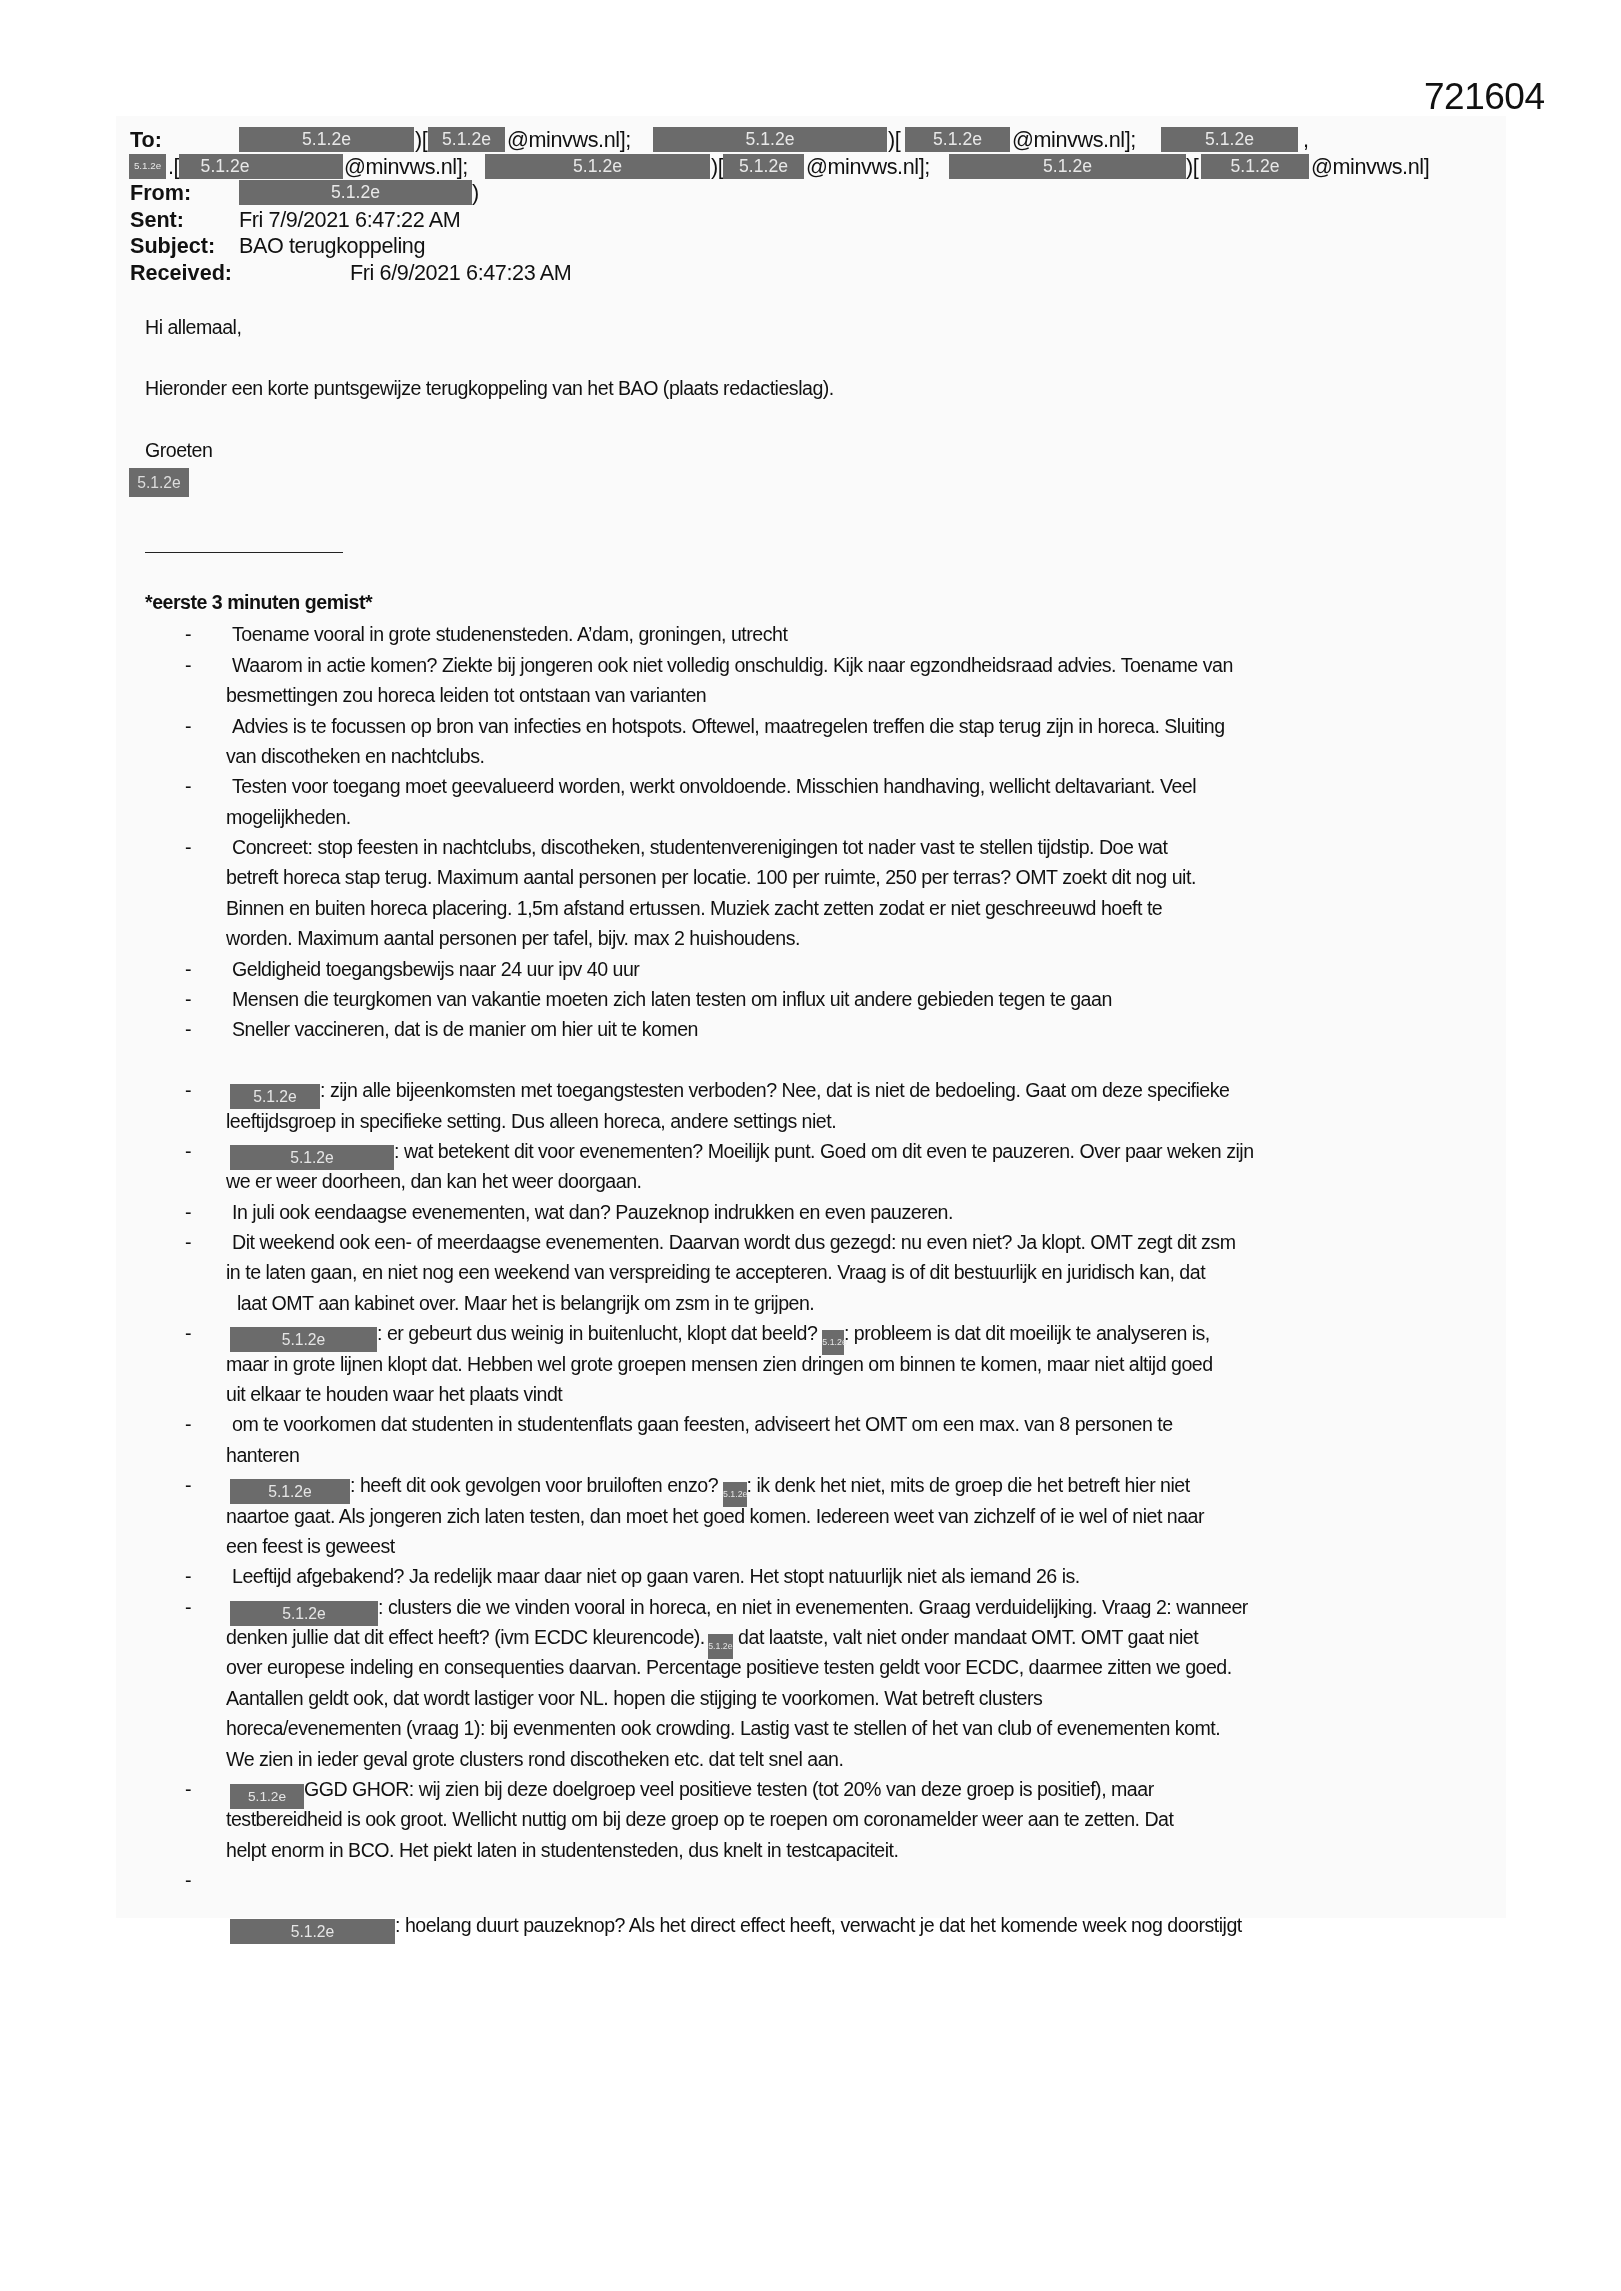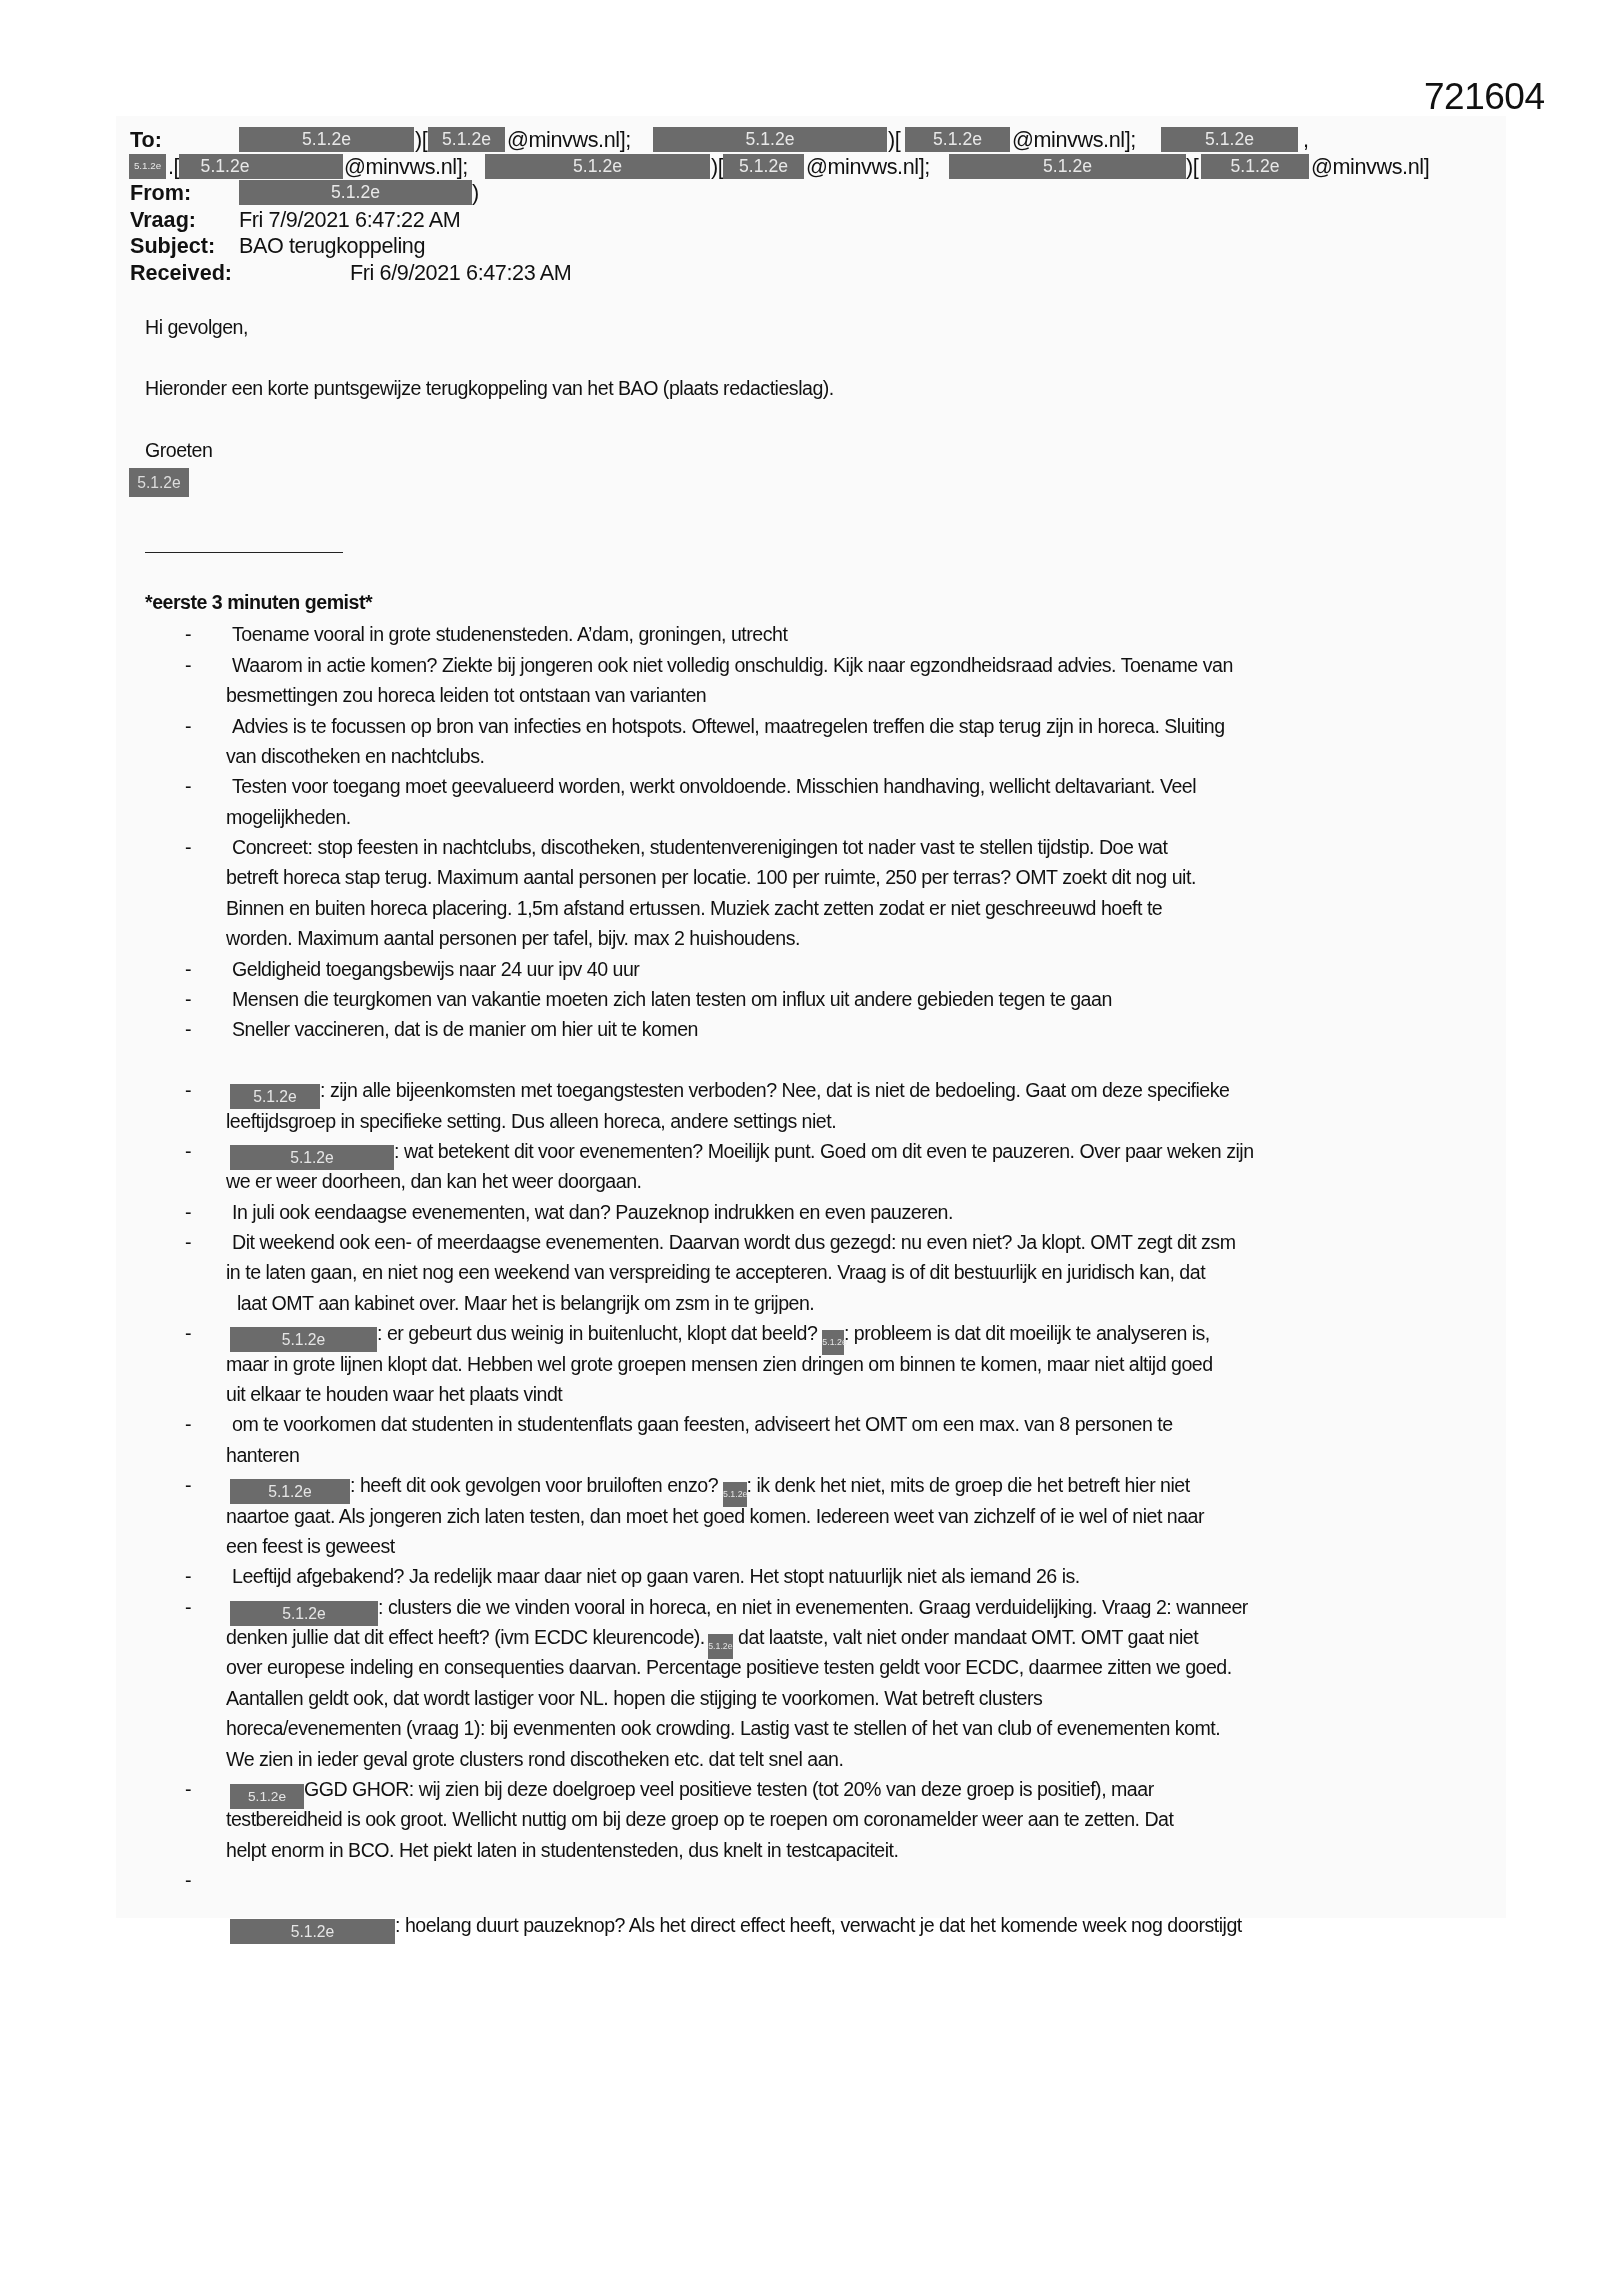--- a/index.html
+++ b/index.html
@@ -48,32 +48,32 @@
   <span class="tx" style="left:806px;top:154px">@minvws.nl];</span>
   <span class="r" style="left:949px;top:154px;width:237px">5.1.2e</span>
   <span class="tx" style="left:1186px;top:154px">)[</span>
   <span class="r" style="left:1201px;top:154px;width:108px">5.1.2e</span>
   <span class="tx" style="left:1311px;top:154px">@minvws.nl]</span>
 
   <span class="lbl" style="top:180px">From:</span>
   <span class="r" style="left:239px;top:180px;width:233px">5.1.2e</span>
   <span class="tx" style="left:472px;top:180px">)</span>
 
-  <span class="lbl" style="top:207px">Vraag:</span>
+  <span class="lbl" style="top:207px">Sent:</span>
   <span class="tx" style="left:239px;top:207px">Fri 7/9/2021 6:47:22 AM</span>
 
   <span class="lbl" style="top:233px">Subject:</span>
   <span class="tx" style="left:239px;top:233px">BAO terugkoppeling</span>
 
   <span class="lbl" style="top:260px">Received:</span>
   <span class="tx" style="left:350px;top:260px">Fri 6/9/2021 6:47:23 AM</span>
 </div>
 
 <div>
-  <div class="b" style="left:145px;top:316px">Hi gevolgen,</div>
+  <div class="b" style="left:145px;top:316px">Hi allemaal,</div>
   <div class="b" style="left:145px;top:377px">Hieronder een korte puntsgewijze terugkoppeling van het BAO (plaats redactieslag).</div>
   <div class="b" style="left:145px;top:439px">Groeten</div>
   <div class="sigbox">5.1.2e</div>
   <div class="divider"></div>
   <div class="b" style="left:145px;top:591px;font-weight:bold">*eerste 3 minuten gemist*</div>
 
   <span class="dash" style="top:623px">-</span>
   <div class="b" style="left:232px;top:623px">Toename vooral in grote studenensteden. A’dam, groningen, utrecht</div>
 
   <span class="dash" style="top:654px">-</span>

